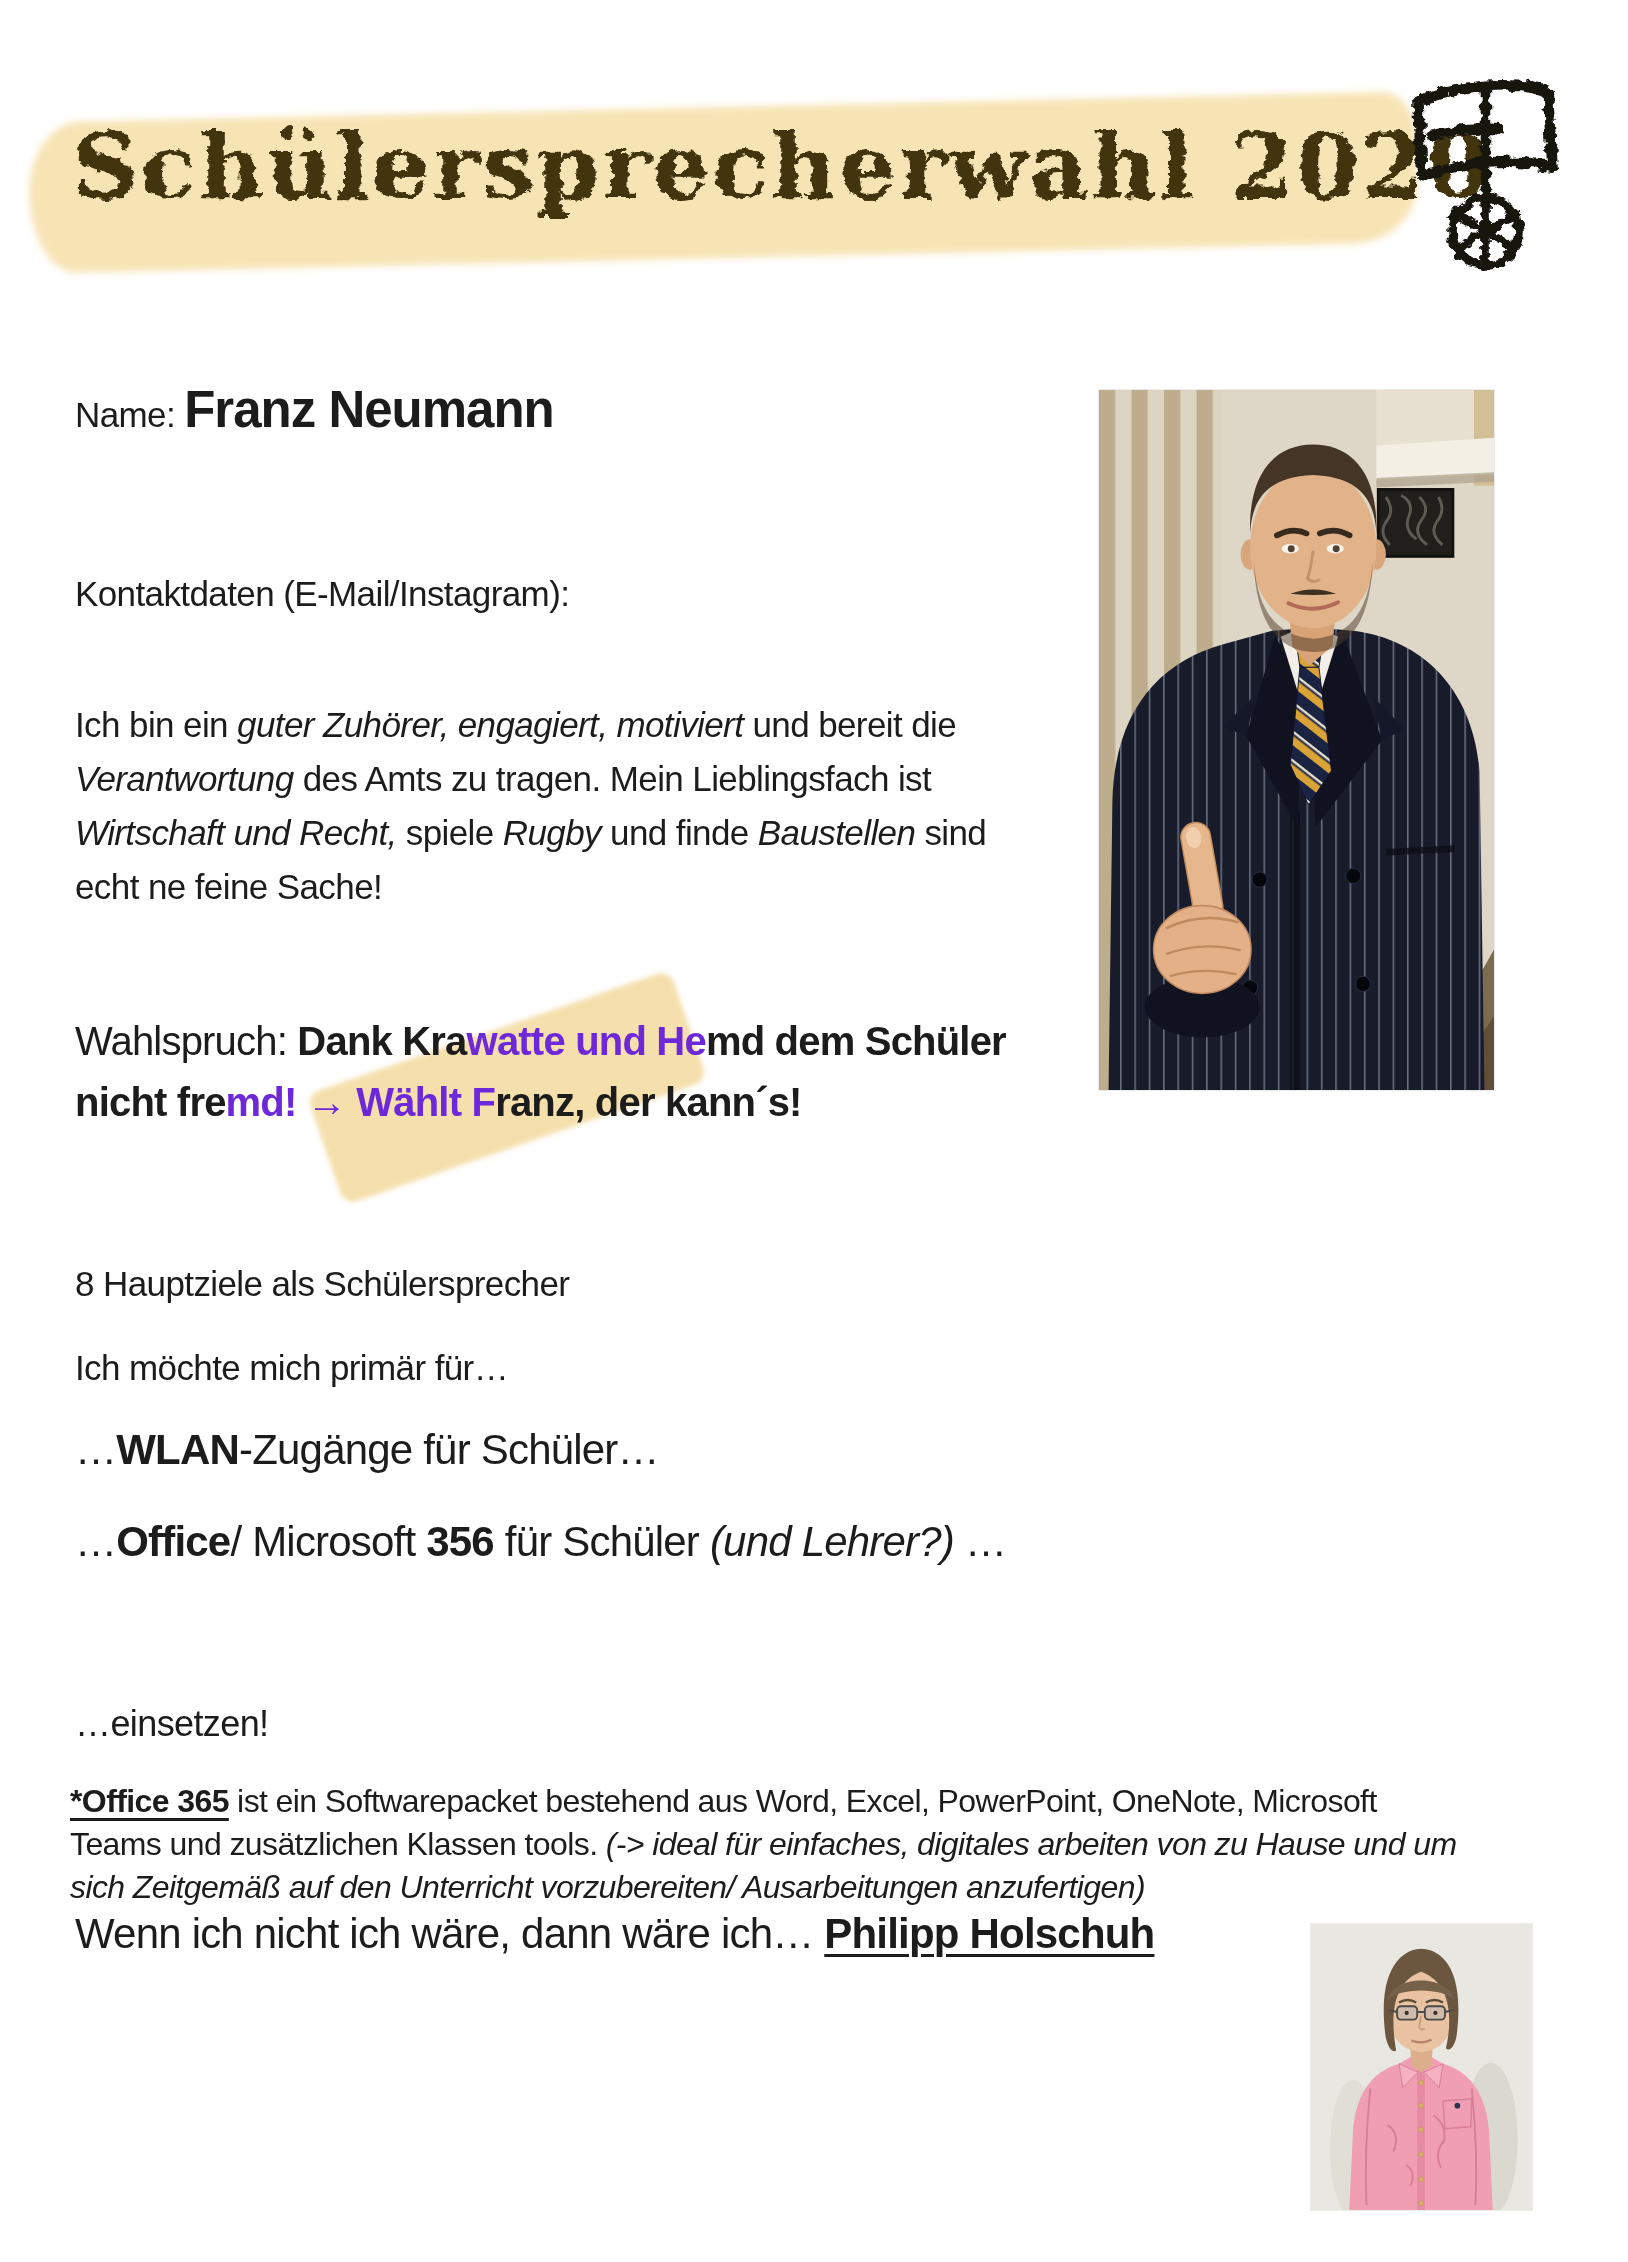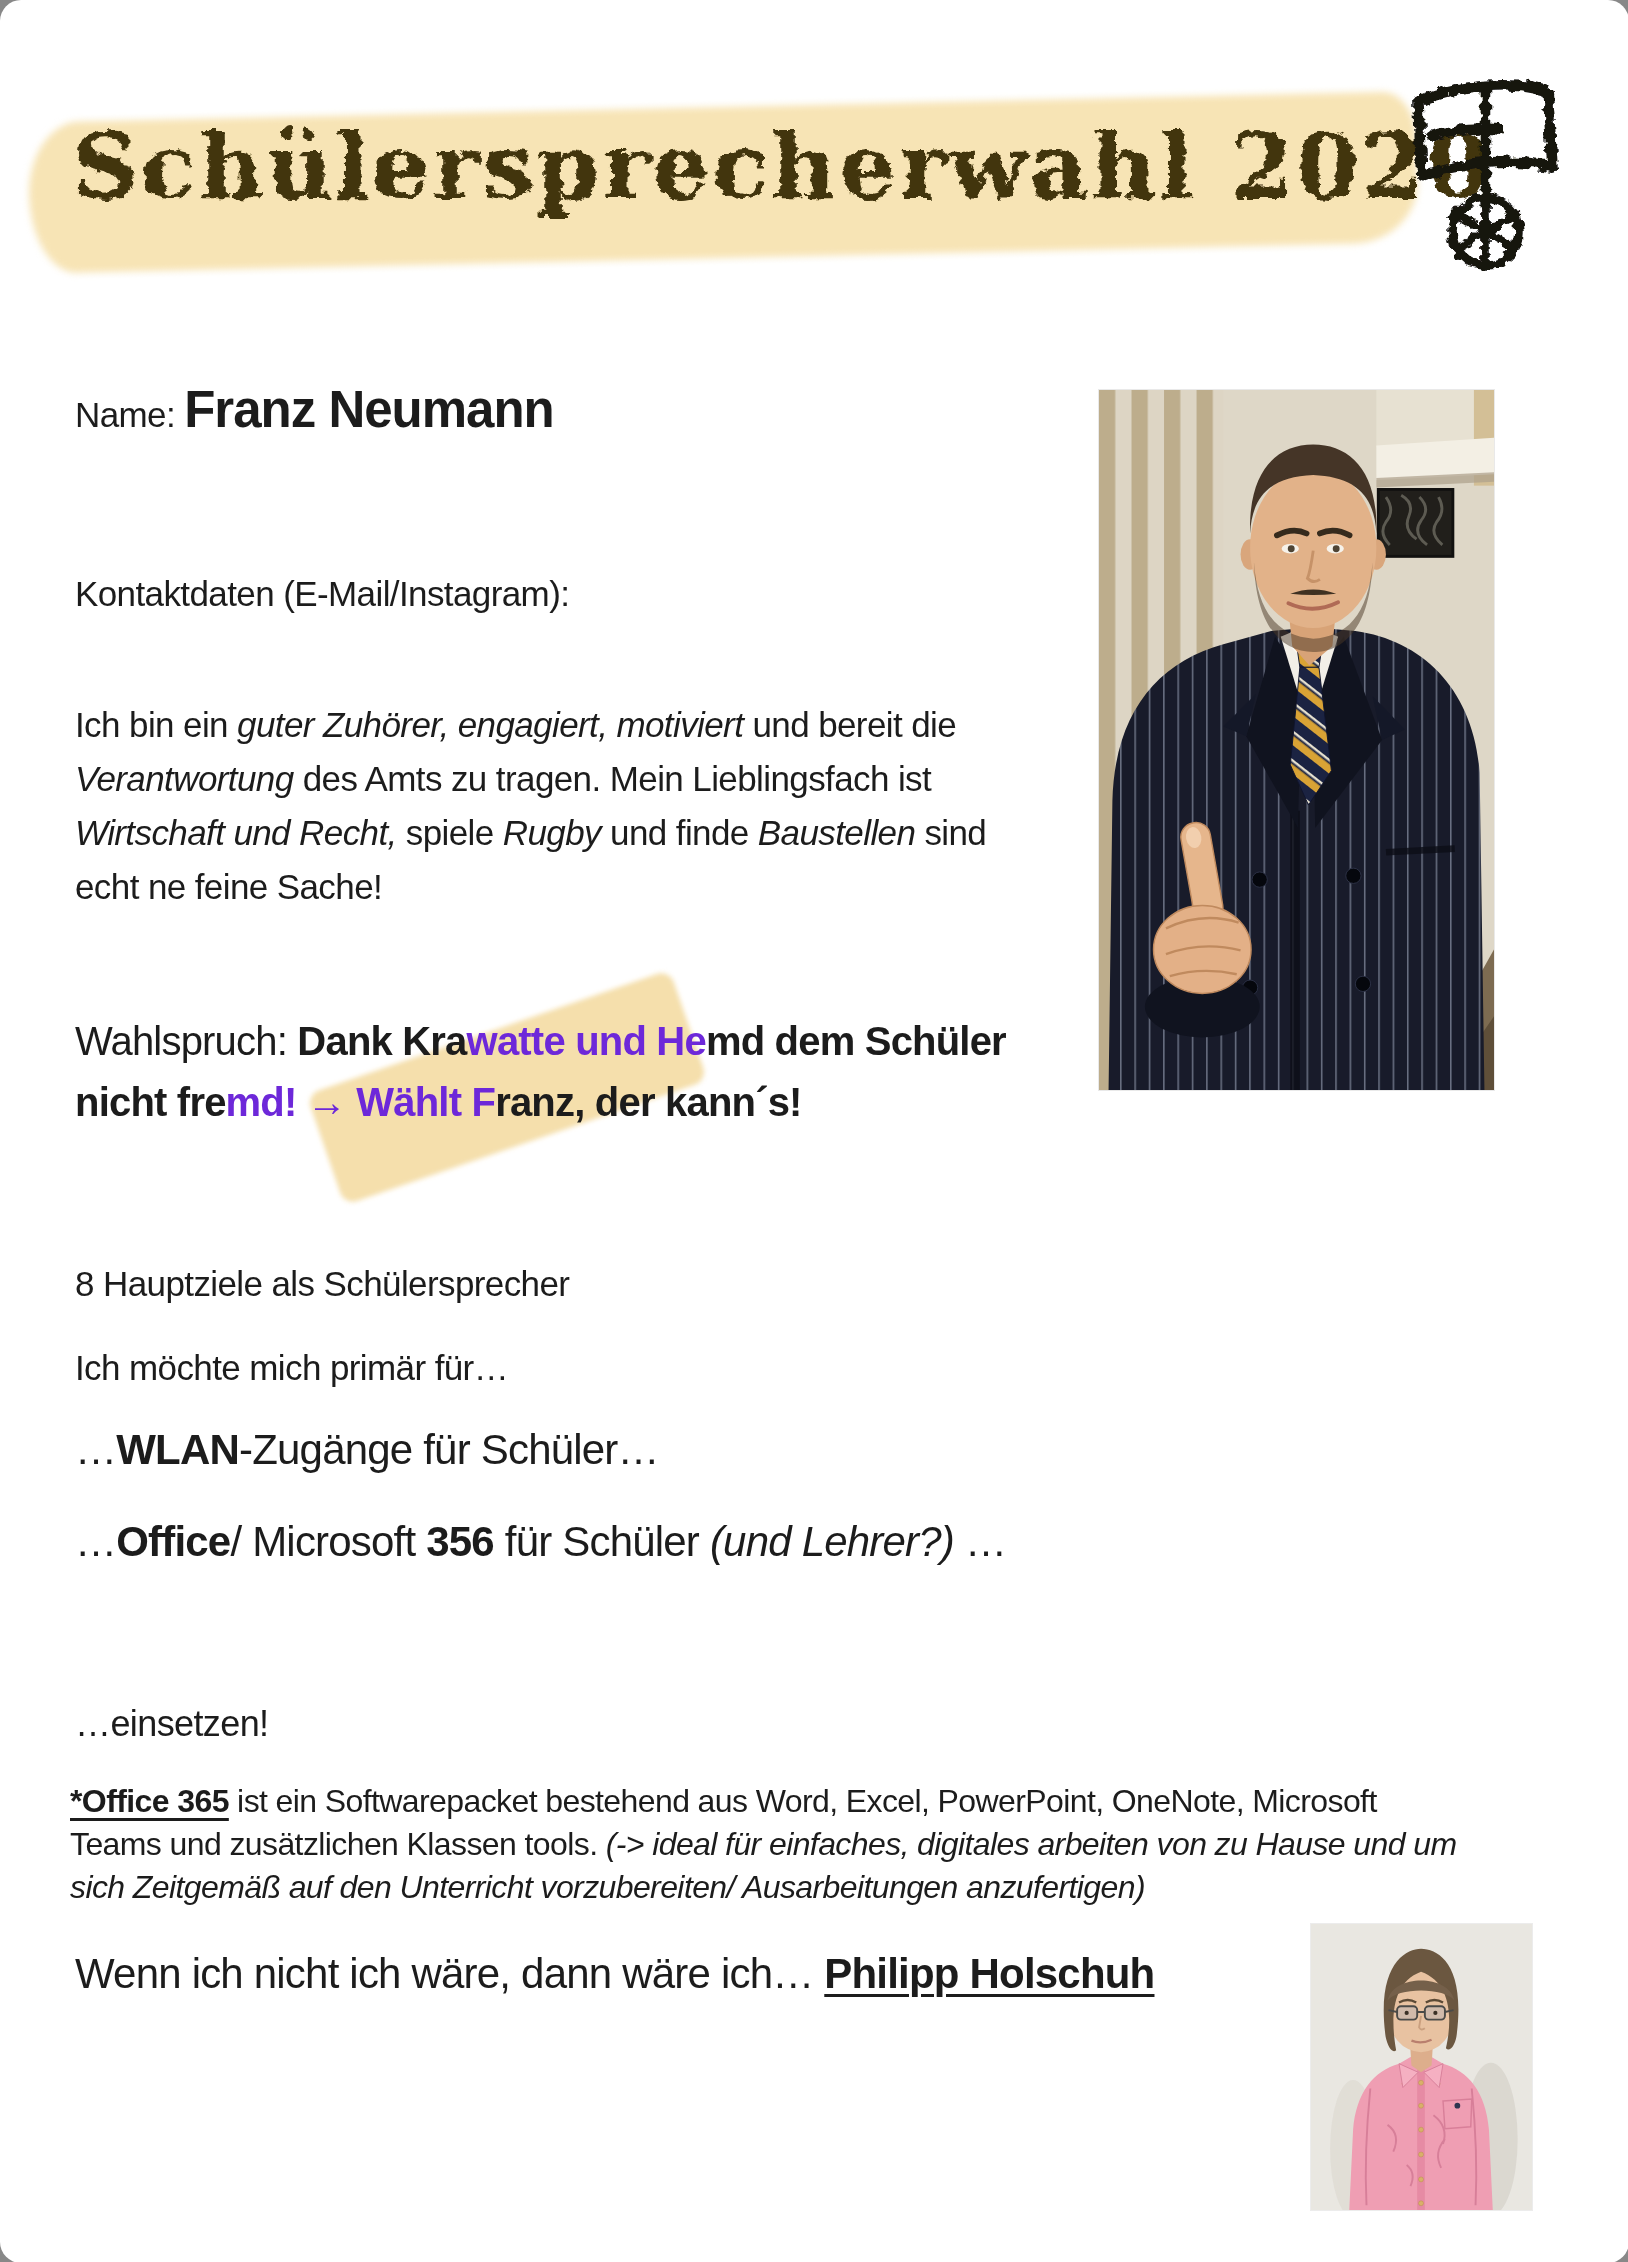--- a/index.html
+++ b/index.html
@@ -1,20 +1,19 @@
 <!DOCTYPE html>
 <html><head>
 <meta charset="utf-8">
 <style>
   html,body{margin:0;padding:0;background:#888;}
   .page{
     position:relative;width:1629px;height:2263px;background:#ffffff;
     font-family:"Liberation Sans",sans-serif;color:#1c1c1c;overflow:hidden;
     margin:0 auto;
-    border-radius:21px;
   }
   .page *{box-sizing:border-box;}
   .abs{position:absolute;margin:0;}
 
   
   .title-swoosh{
     left:29px;top:107px;width:1388px;height:151px;
     background:#f7e4b5;
     border-radius:76px 48px 96px 67px / 105px 67px 86px 115px;
     transform:rotate(-1.3deg);
@@ -45,21 +44,21 @@
     transform:rotate(-19deg);filter:blur(2.9px);z-index:2;
   }
   .goals-heading{left:75px;top:1264px;}
   .goals-lead{left:75px;top:1348px;}
   .goal{left:75px;font-size:42px;letter-spacing:-0.8px;z-index:2;}
   .goal-1{top:1426px;}
   .goal-2{top:1518px;}
   .goal-3{top:1608px;}
   .goals-outro{left:75px;top:1703px;font-size:36px;}
   .footnote{left:70px;top:1780px;font-size:32px;line-height:43px;width:1453px;letter-spacing:-0.6px;}
-  .closing{left:75px;top:1950px;font-size:42px;letter-spacing:-0.8px;}
+  .closing{left:75px;top:1910px;font-size:42px;letter-spacing:-0.8px;}
 
   
   .seg-b{font-weight:700;}
   .seg-i{font-style:italic;}
   .seg-bu{font-weight:700;text-decoration:underline;text-decoration-thickness:2.9px;text-underline-offset:5.7px;}
   .seg-bh{font-weight:700;color:#6d28d9;}
 
   
   figure.photo{padding:0;z-index:2;}
   .photo-main{left:1099px;top:390px;width:395px;height:700px;box-shadow:0 0 0 1px #e9e9e9;}

